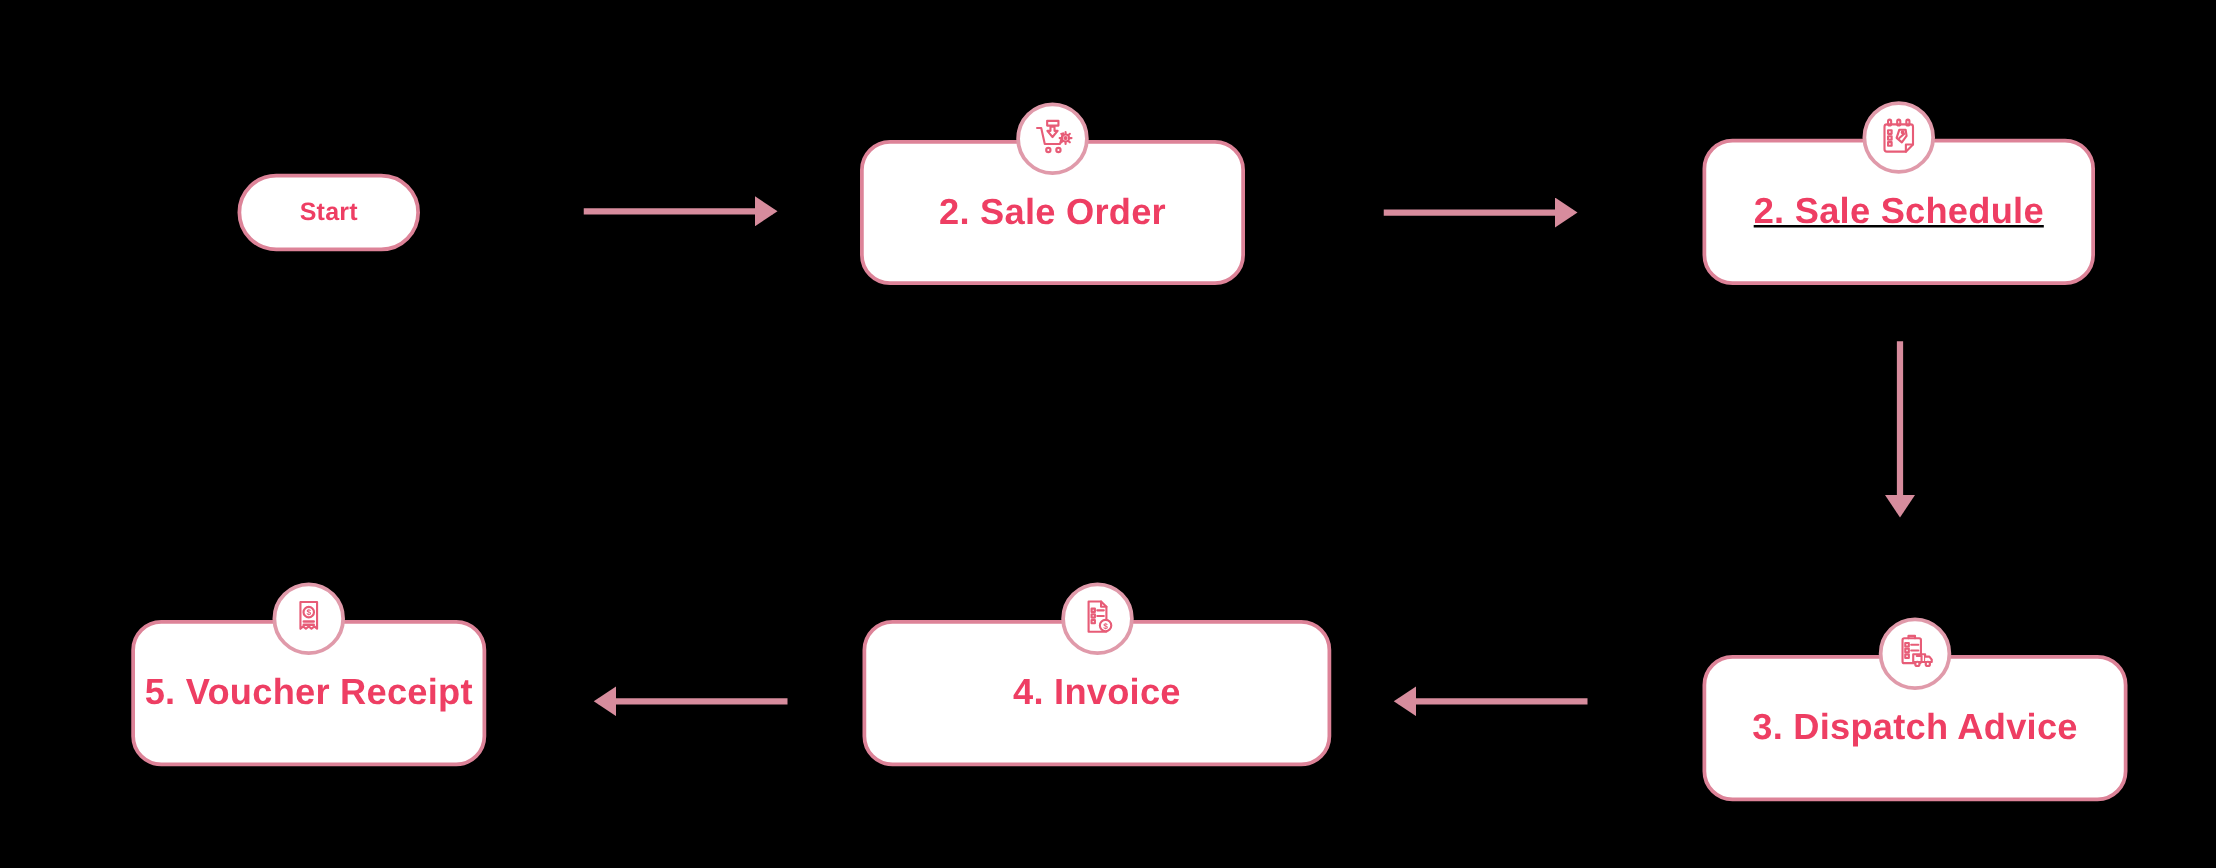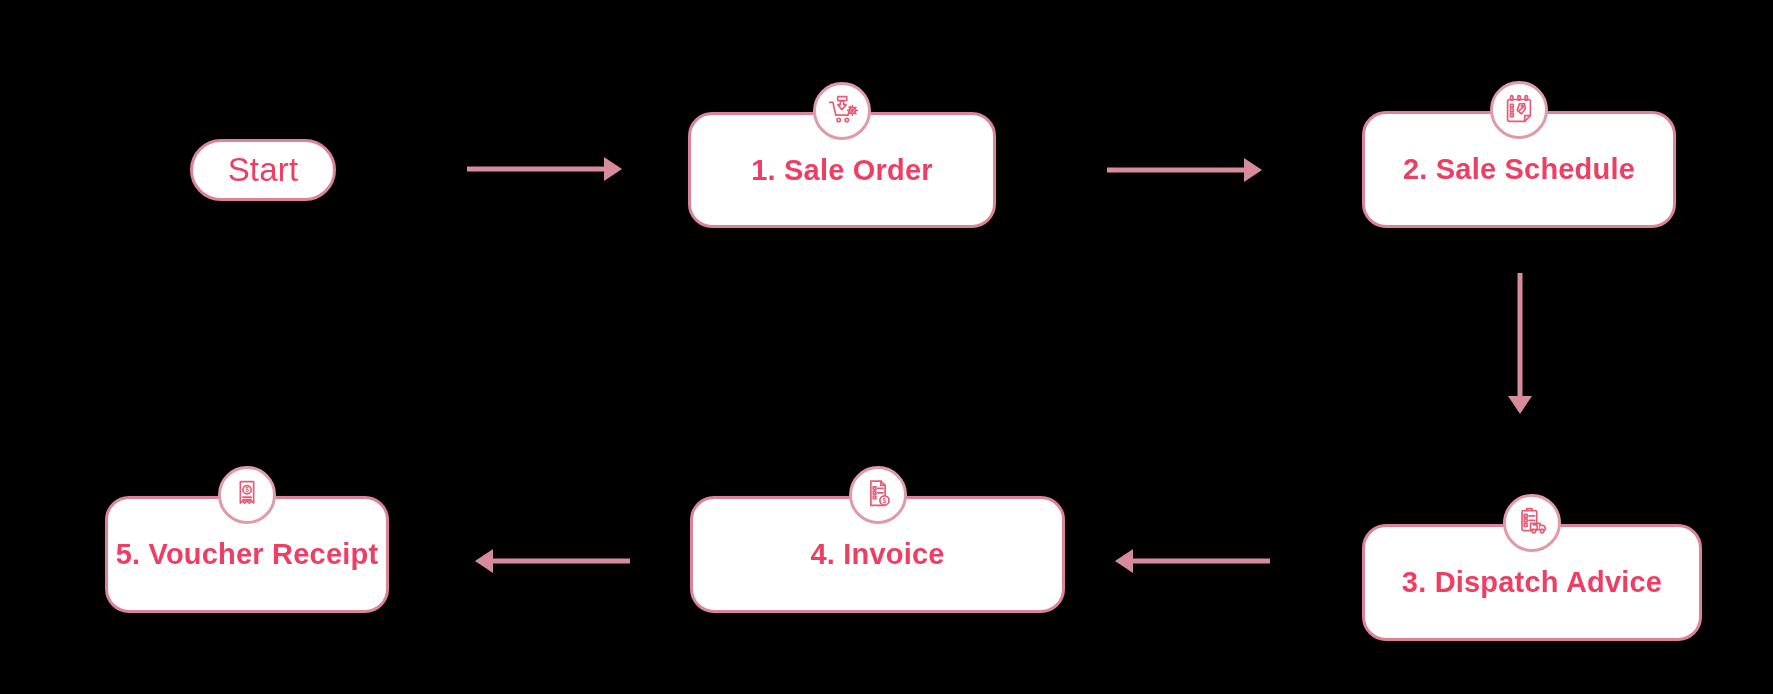--- a/index.html
+++ b/index.html
@@ -16,31 +16,31 @@
     font-family:"Liberation Sans", sans-serif;
     width:1773px;height:694px;overflow:hidden;
   }
   .canvas{position:relative;width:1773px;height:694px;background:var(--bg);}
 
   .start-pill{
     position:absolute;left:190px;top:139px;width:146px;height:62px;
     background:var(--node-fill);border:3px solid var(--border);border-radius:32px;
     display:flex;align-items:center;justify-content:center;
   }
-  .start-pill .lbl{font-size:33px;font-weight:400;color:var(--label);letter-spacing:.2px;}
+  .start-pill .lbl{font-size:20px;font-weight:700;color:var(--label);letter-spacing:.2px;}
 
   .node{
     position:absolute;background:var(--node-fill);
     border:3px solid var(--border);border-radius:24px;
     display:flex;align-items:center;justify-content:center;
   }
   .node .lbl{font-size:29px;font-weight:700;color:var(--label);letter-spacing:.2px;white-space:nowrap;}
 
   .n1{left:688px;top:112px;width:308px;height:116px;}
-  .n2{left:1362px;top:111px;width:314px;height:117px;}
+  .n2{left:1362px;top:111px;width:314px;height:117px;text-decoration:underline;}
   .n3{left:1362px;top:524px;width:340px;height:117px;}
   .n4{left:690px;top:496px;width:375px;height:117px;}
   .n5{left:105px;top:496px;width:284px;height:117px;}
 
   .badge{
     position:absolute;left:50%;top:0;transform:translate(-50%,-57%);
     width:58px;height:58px;border-radius:50%;
     background:var(--node-fill);border:3px solid #e09aaa;
     display:flex;align-items:center;justify-content:center;
     color:var(--icon);
@@ -66,21 +66,21 @@
         <path d="M7 11h3.5l3 13.5h12.8l2.6-9"></path>
         <circle cx="16.5" cy="29.5" r="1.8"></circle>
         <circle cx="25" cy="29.5" r="1.8"></circle>
         <path d="M15.5 5h9.5v4H15.5z"></path>
         <path d="M18.3 9.8h3.4v3.6h2.6L20 18.6l-4.3-5.2h2.6z"></path>
         <circle cx="31" cy="19.5" r="3"></circle>
         <circle cx="31" cy="19.5" r="0.9"></circle>
         <path d="M31 15.6v-1.1M31 23.4v1.1M27.1 19.5H26M34.9 19.5H36M28.2 16.7l-.8-.8M33.8 22.3l.8.8M28.2 22.3l-.8.8M33.8 16.7l.8-.8"></path>
       </svg>
     </div>
-    <span class="lbl">1. Sale Order</span>
+    <span class="lbl">2. Sale Order</span>
   </div>
 
   <div class="node n2">
     <div class="badge">
       <svg width="38" height="38" viewBox="0 0 40 40" fill="none" stroke="currentColor" stroke-width="1.7" stroke-linecap="round" stroke-linejoin="round">
         <path d="M8 11a2 2 0 0 1 2-2h20a2 2 0 0 1 2 2v15l-6 6H10a2 2 0 0 1-2-2z"></path>
         <path d="M26 32v-6h6"></path>
         <rect x="11" y="5" width="2.6" height="5" rx="1.3"></rect>
         <rect x="18.7" y="5" width="2.6" height="5" rx="1.3"></rect>
         <rect x="26.4" y="5" width="2.6" height="5" rx="1.3"></rect>

